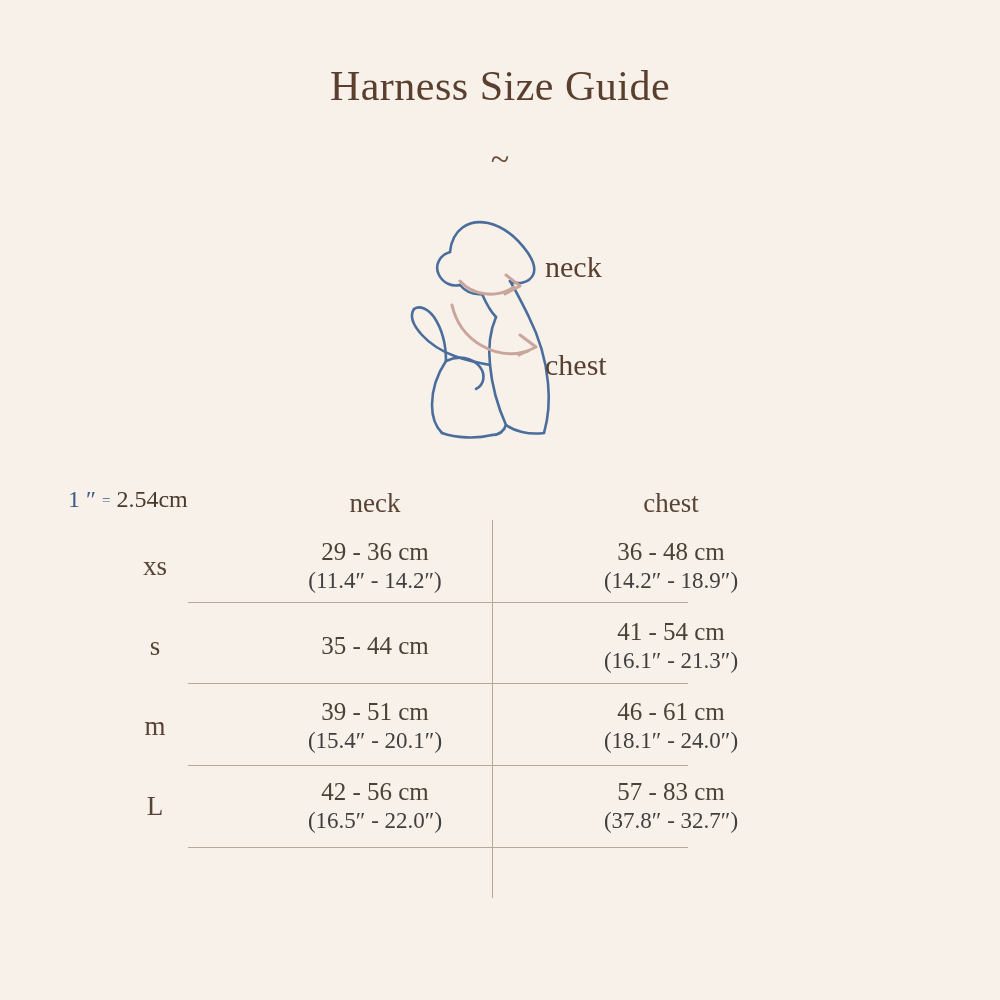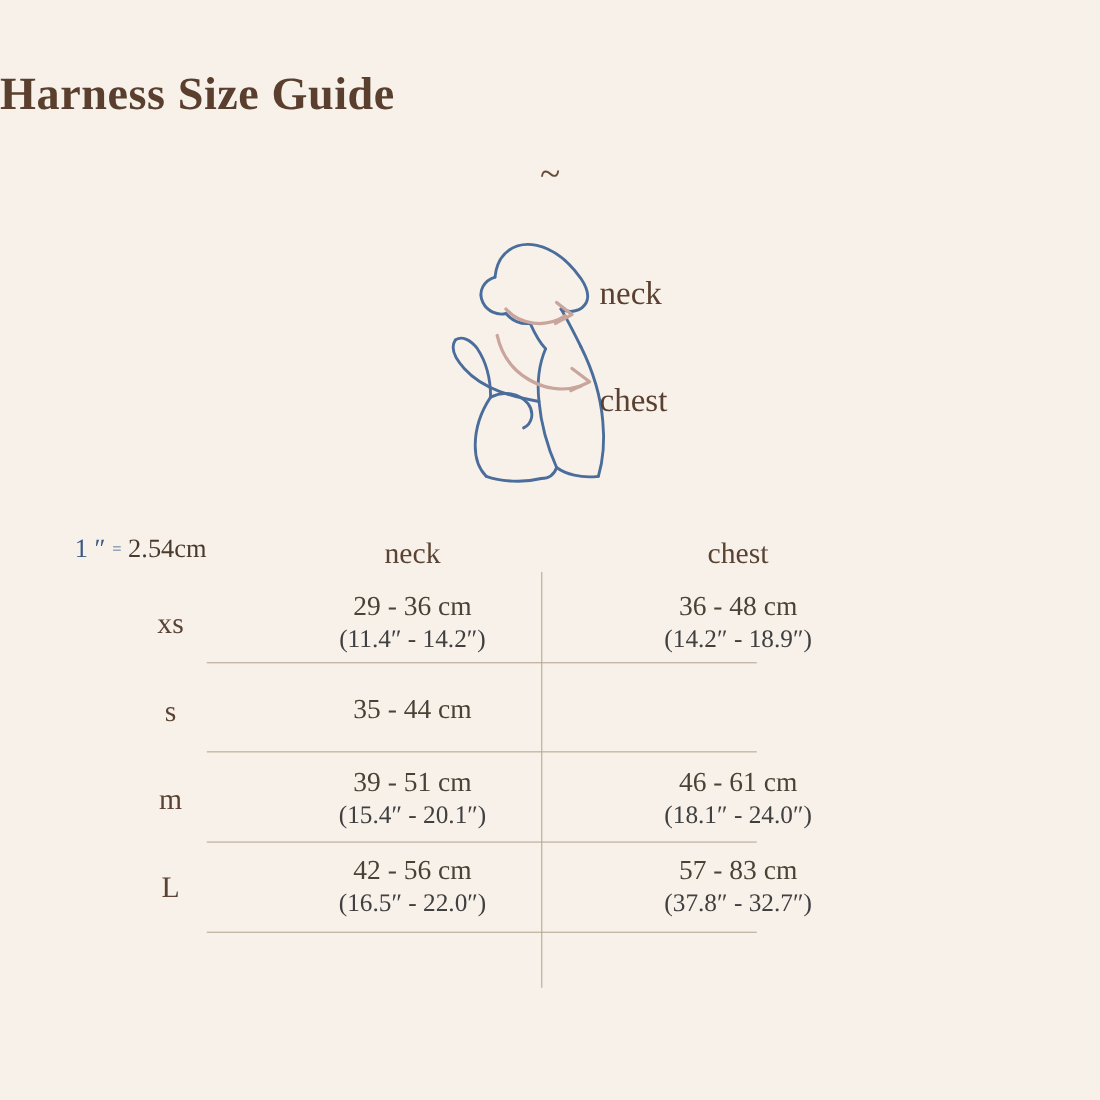--- a/index.html
+++ b/index.html
@@ -18,23 +18,23 @@
   .page {
     position: relative;
     width: 1000px;
     height: 1000px;
   }
   .title {
     position: absolute;
     top: 62px;
     left: 0;
     width: 1000px;
-    text-align: left;
+    text-align: center;
     font-size: 42px;
-    font-weight: bold;
+    font-weight: normal;
     letter-spacing: 0.5px;
     color: #5a3f2e;
   }
   .tilde {
     position: absolute;
     top: 140px;
     left: 0;
     width: 1000px;
     text-align: center;
     font-size: 34px;
@@ -229,20 +229,24 @@
         <div class="cm-line">36 - 48 cm</div>
         <div class="in-line">(14.2″ - 18.9″)</div>
       </div>
     </div>
 
     <div class="row data-row">
       <div class="col-size">s</div>
       <div class="col-neck">
         <div class="cm-line">35 - 44 cm</div>
       </div>
+      <div class="col-chest">
+        <div class="cm-line">41 - 54 cm</div>
+        <div class="in-line">(16.1″ - 21.3″)</div>
+      </div>
     </div>
 
     <div class="row data-row">
       <div class="col-size">m</div>
       <div class="col-neck">
         <div class="cm-line">39 - 51 cm</div>
         <div class="in-line">(15.4″ - 20.1″)</div>
       </div>
       <div class="col-chest">
         <div class="cm-line">46 - 61 cm</div>

